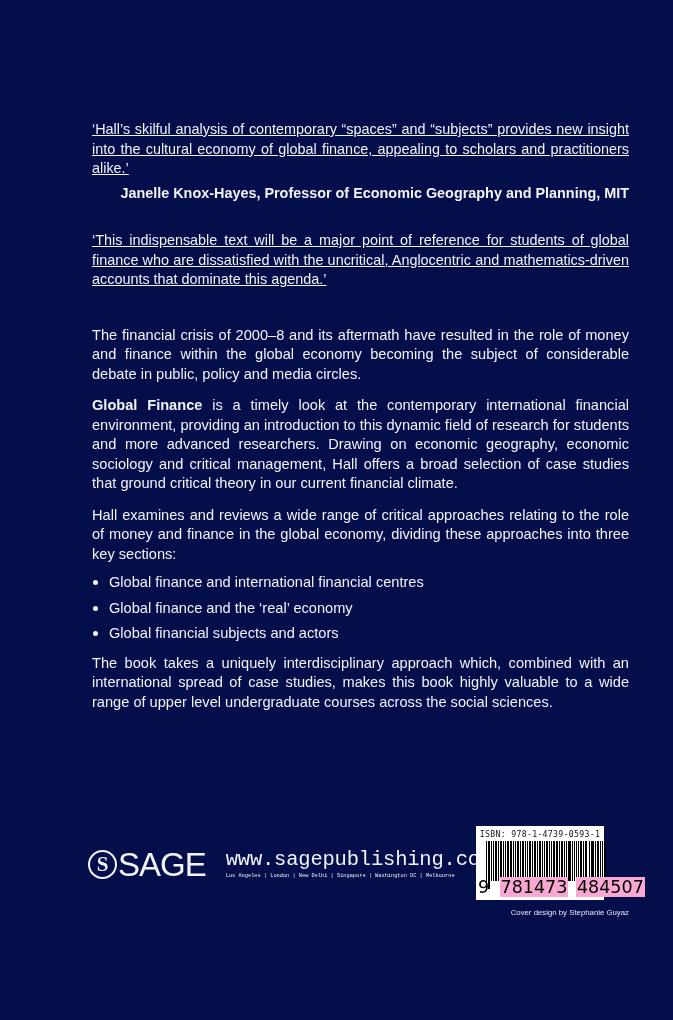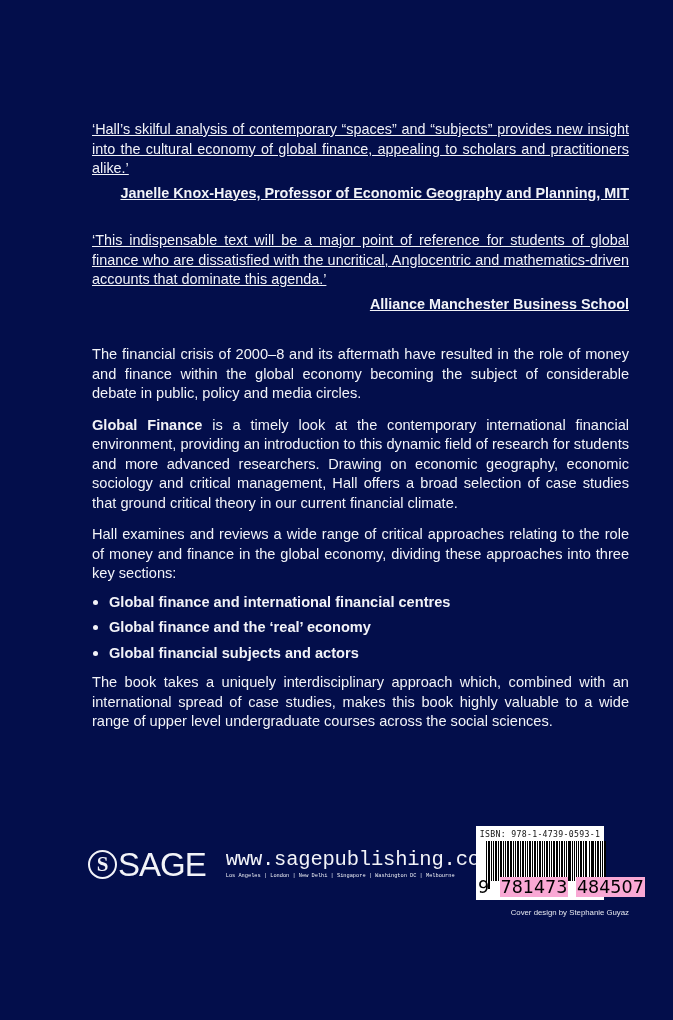--- a/index.html
+++ b/index.html
@@ -6,25 +6,25 @@
     body {
       width: 673px; height: 1020px; overflow: hidden;
       background: #030e4b;
       color: #f2f3f8;
       font-family: "Liberation Sans", sans-serif;
       position: relative;
     }
     .content { position: absolute; left: 92px; width: 537px; top: 120px; }
     .quote { font-size: 14.4px; line-height: 19.5px; text-align: justify; margin: 0; text-decoration: underline; }
     .attrib { font-size: 14.4px; line-height: 19.5px; font-weight: bold; text-align: right; margin: 5px 0 0 0; }
-    .attrib div { white-space: nowrap; text-decoration: underline; }
+    .attrib div { white-space: nowrap; }
     .p { font-size: 14.6px; line-height: 19.5px; text-align: justify; margin: 0; }
     b { font-weight: bold; }
     ul.bullets { list-style: none; margin: 0; padding: 0; font-size: 14.6px; }
-    ul.bullets li { position: relative; padding-left: 17px; line-height: 19.5px; margin-bottom: 6px; font-weight: bold; }
+    ul.bullets li { position: relative; padding-left: 17px; line-height: 19.5px; margin-bottom: 6px; }
     ul.bullets li .dot { position: absolute; left: 1px; top: 7px; width: 5px; height: 5px; border-radius: 50%; background: #f2f3f8; }
     .logo-area { position: absolute; left: 88px; top: 848px; display: flex; align-items: center; }
     .sage-mark { width: 29px; height: 29px; border-radius: 50%; border: 2px solid #f2f3f8; box-sizing: border-box; display: flex; align-items: center; justify-content: center; }
     .sage-mark span { font-weight: bold; font-size: 21px; color: #f2f3f8; line-height: 1; font-family: "Liberation Serif", serif; }
     .sage-word { font-size: 33px; letter-spacing: -1px; margin-left: 1px; line-height: 1; font-family: "Liberation Sans", sans-serif; }
     .url-block { margin-left: 20px; display: flex; flex-direction: column; font-family: Liberation Mono, monospace; }
     .url { font-size: 20.5px; line-height: 20px; letter-spacing: -0.2px; }
     .cities { font-size: 5.3px; line-height: 8px; margin-top: 2px; white-space: nowrap; }
     .barcode-box { position: absolute; left: 476px; top: 826px; width: 128px; height: 74px; background: #ffffff; box-sizing: border-box; }
     .isbn-label { position: absolute; top: 3px; left: 0; width: 100%; text-align: center; font-family: "DejaVu Sans Mono", monospace; font-size: 8.2px; color: #111; letter-spacing: 0.3px; }
@@ -42,21 +42,20 @@
 <div class="content">
   <p class="quote">‘Hall’s skilful analysis of contemporary “spaces” and “subjects” provides new insight into the cultural economy of global finance, appealing to scholars and practitioners alike.’</p>
   <div class="attrib">
     <div>Janelle Knox-Hayes, Professor of Economic Geography and Planning, MIT</div>
   </div>
 
   <div style="height:28px"></div>
 
   <p class="quote">‘This indispensable text will be a major point of reference for students of global finance who are dissatisfied with the uncritical, Anglocentric and mathematics-driven accounts that dominate this agenda.’</p>
   <div class="attrib">
-    <div>Alliance Manchester Business School</div>
   </div>
 
   <div style="height:31px"></div>
 
   <p class="p">The financial crisis of 2000–8 and its aftermath have resulted in the role of money and finance within the global economy becoming the subject of considerable debate in public, policy and media circles.</p>
   <div style="height:12px"></div>
   <p class="p"><b>Global Finance</b><span> is a timely look at the contemporary international financial environment, providing an introduction to this dynamic field of research for students and more advanced researchers. Drawing on economic geography, economic sociology and critical management, Hall offers a broad selection of case studies that ground critical theory in our current financial climate.</span></p>
   <div style="height:12px"></div>
   <p class="p">Hall examines and reviews a wide range of critical approaches relating to the role of money and finance in the global economy, dividing these approaches into three key sections:</p>
   <div style="height:9px"></div>

